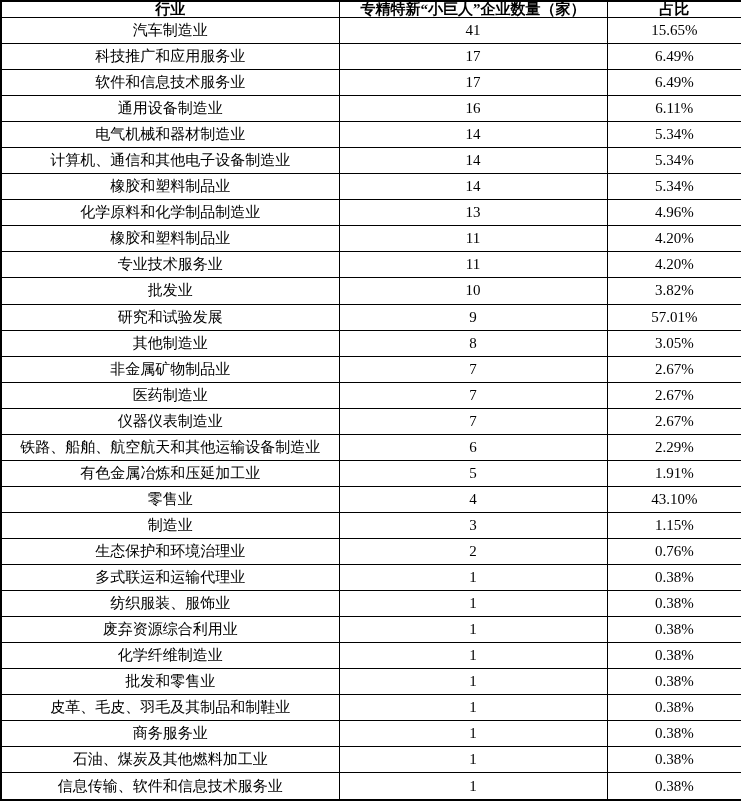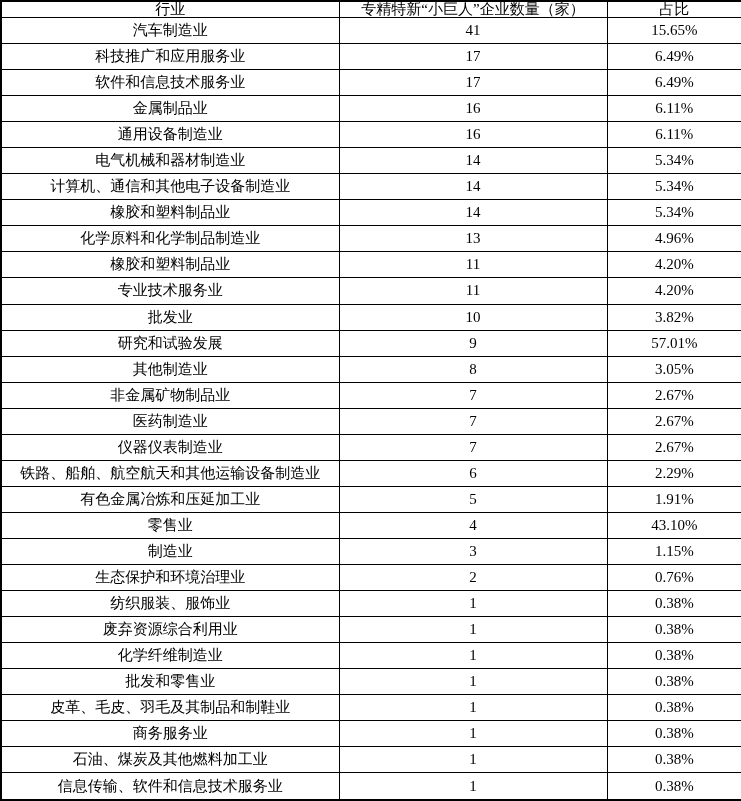--- a/index.html
+++ b/index.html
@@ -21,21 +21,21 @@
     border: 1px solid #000000;
     text-align: center;
     vertical-align: middle;
     padding: 0 2px;
     font-size: 15px;
     line-height: 1;
     overflow: hidden;
     white-space: nowrap;
   }
   .data-table th {
-    font-weight: normal;
+    font-weight: bold;
     font-size: 15px;
   }
 </style>
 </head>
 <body>
 
 <table class="data-table">
   <colgroup>
     <col style="width:338px">
     <col style="width:268px">
@@ -58,25 +58,20 @@
         <td>科技推广和应用服务业</td>
         <td>17</td>
         <td>6.49%</td>
       </tr>
       <tr>
         <td>软件和信息技术服务业</td>
         <td>17</td>
         <td>6.49%</td>
       </tr>
       <tr>
-        <td>金属制品业</td>
-        <td>16</td>
-        <td>6.11%</td>
-      </tr>
-      <tr>
         <td>通用设备制造业</td>
         <td>16</td>
         <td>6.11%</td>
       </tr>
       <tr>
         <td>电气机械和器材制造业</td>
         <td>14</td>
         <td>5.34%</td>
       </tr>
       <tr>
@@ -151,20 +146,25 @@
       </tr>
       <tr>
         <td>制造业</td>
         <td>3</td>
         <td>1.15%</td>
       </tr>
       <tr>
         <td>生态保护和环境治理业</td>
         <td>2</td>
         <td>0.76%</td>
+      </tr>
+      <tr>
+        <td>多式联运和运输代理业</td>
+        <td>1</td>
+        <td>0.38%</td>
       </tr>
       <tr>
         <td>纺织服装、服饰业</td>
         <td>1</td>
         <td>0.38%</td>
       </tr>
       <tr>
         <td>废弃资源综合利用业</td>
         <td>1</td>
         <td>0.38%</td>

